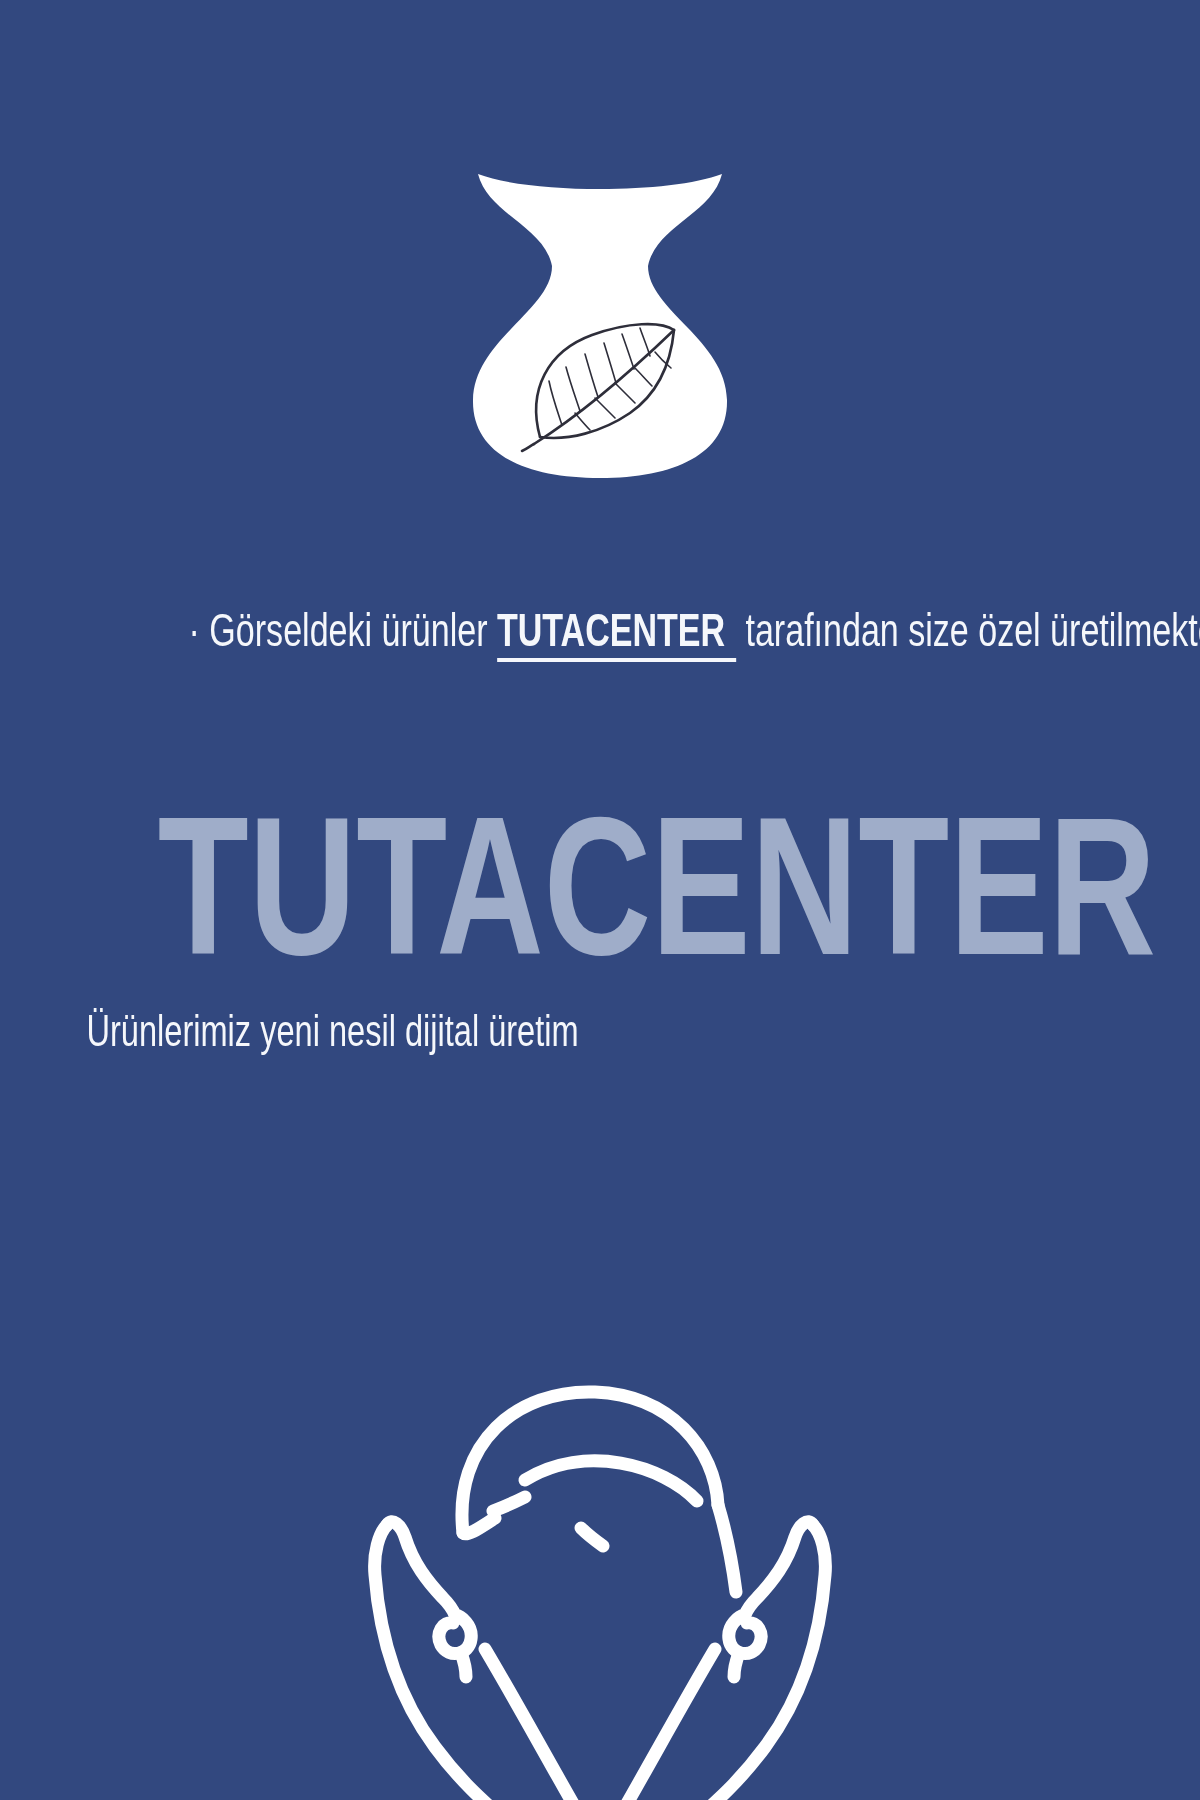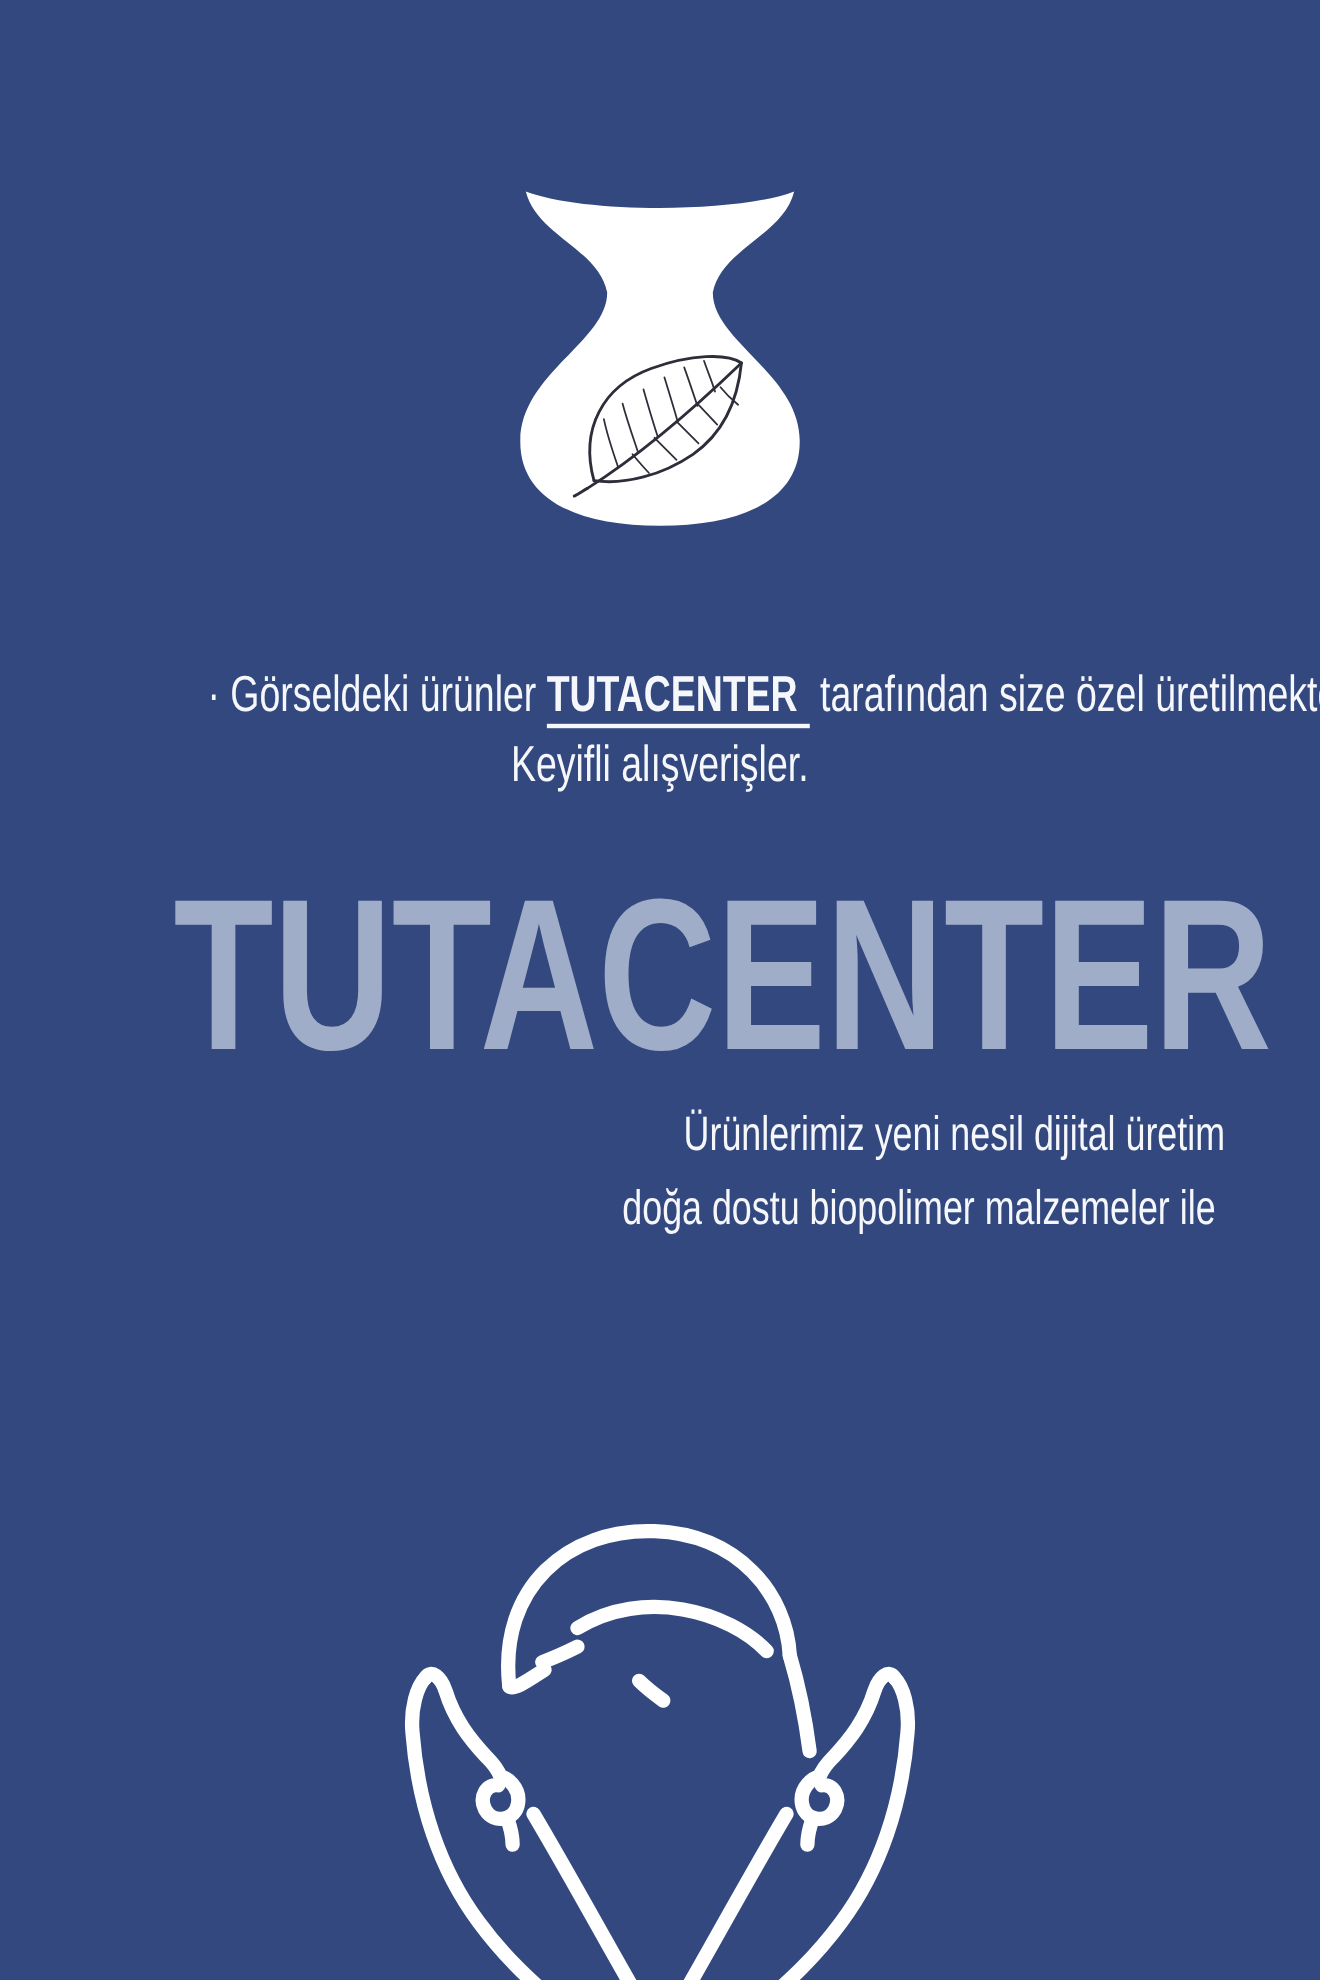--- a/index.html
+++ b/index.html
@@ -36,21 +36,21 @@
     text-align:center;
     color:#9fadc9;
     font-size:196px;line-height:230px;font-weight:700;
     letter-spacing:0px;
   }
 
   .desc{
     position:absolute;top:997px;left:0;width:1200px;
     color:#f5f7fb;font-size:44px;line-height:68px;font-weight:400;
   }
-  .desc .nline{text-align:right;}
+  .desc .nline{text-align:left;}
 
   .hands-wrap{position:absolute;left:365px;top:1385px;width:470px;height:415px;}
   .hands-wrap svg{display:block;width:470px;height:420px;}
 </style>
 </head>
 <body>
 
 <div class="page">
 
   <div class="vase-wrap">
@@ -81,30 +81,28 @@
           <path d="M145,215 C152,222 158,228 165,235"></path>
           <path d="M165,200 C171,206 176,212 182,218"></path>
           <path d="M185,184 C189,189 195,195 201,200"></path>
         </g>
       </g>
     </svg>
   </div>
 
   <div class="notice">
     <div class="nline"><span class="cond"><span>· Görseldeki ürünler </span><span class="brand brand-trail">TUTACENTER</span><span> tarafından size özel üretilmektedir.</span></span></div>
-    <div class="nline"><span class="cond">Keyifli alışverişler.</span></div>
   </div>
 
   <div class="watermark">
     <span class="cond-wm">TUTACENTER</span>
   </div>
 
   <div class="desc">
     <div class="nline"><span class="cond">Ürünlerimiz yeni nesil dijital üretim</span></div>
-    <div class="nline"><span class="cond">doğa dostu biopolimer malzemeler ile</span></div>
   </div>
 
   <div class="hands-wrap">
     <svg viewBox="0 0 470 420" xmlns="http://www.w3.org/2000/svg">
       <g stroke="#ffffff" stroke-width="13" fill="none" stroke-linecap="round">
 
         <g>
           <path d="M98,148 C88,58 152,4 230,7 C306,10 350,64 353,120"></path>
           <path d="M98,148 C102,152 116,142 130,133"></path>
           <path d="M353,120 C362,150 367,176 371,207"></path>

